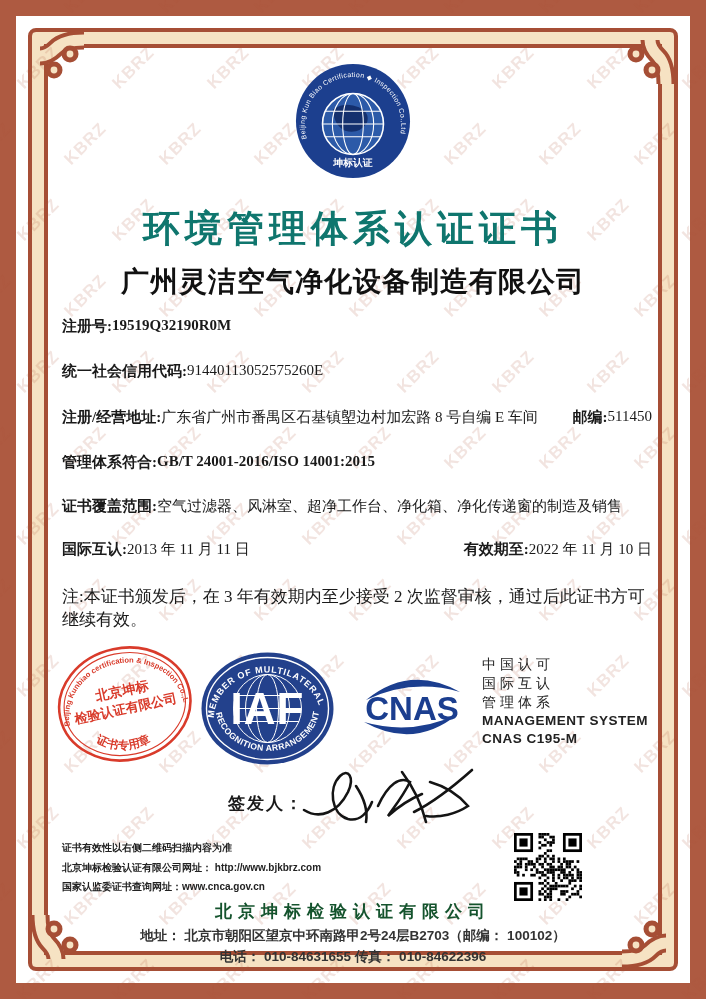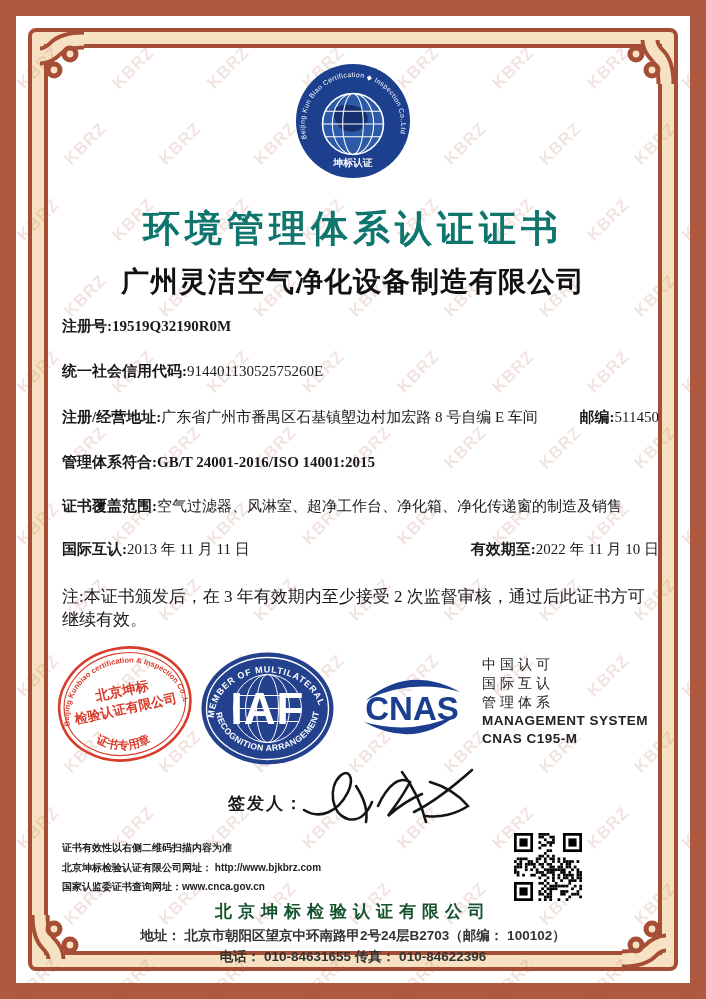--- a/index.html
+++ b/index.html
@@ -18,21 +18,21 @@
   .wm{position:absolute;inset:0;overflow:hidden;z-index:2;pointer-events:none;}
   .wm span{position:absolute;transform:rotate(-45deg);color:rgba(174,90,64,0.16);
            font:bold 17px "Liberation Sans",sans-serif;letter-spacing:1px;}
   
   .content{position:absolute;inset:0;z-index:3;}
   .toplogo{position:absolute;left:50%;top:62px;transform:translateX(-50%);width:118px;height:118px;}
   .cert-title{position:absolute;left:0;right:0;top:204px;text-align:center;
               font-size:37px;font-weight:bold;letter-spacing:5px;color:#0f766e;}
   .cert-company{position:absolute;left:0;right:0;top:263px;text-align:center;
                 font-size:28px;letter-spacing:1px;color:#111;font-weight:bold;}
-  .row{position:absolute;left:62px;right:47px;font-size:15px;display:flex;align-items:center;}
+  .row{position:absolute;left:62px;right:54px;font-size:15px;display:flex;align-items:flex-start;}
   .row b{font-weight:bold;}
   .r1{top:317px;} .r2{top:362px;} .r3{top:408px;} .r4{top:453px;} .r5{top:497px;}
   .r6{top:540px;} .r7{top:585px;font-size:17px;}
   .grow{flex:1 1 auto;}
   
   .stamp{position:absolute;left:54px;top:642px;width:142px;height:126px;transform:rotate(-12deg);}
   .iaf{position:absolute;left:201px;top:652px;width:133px;height:113px;}
   .cnas{position:absolute;left:356px;top:666px;width:112px;height:82px;}
   .cnas-text{position:absolute;left:482px;top:655px;font-family:"Liberation Sans",sans-serif;color:#222;}
   .cnas-text .zh{font-size:14px;letter-spacing:4px;line-height:19px;}

